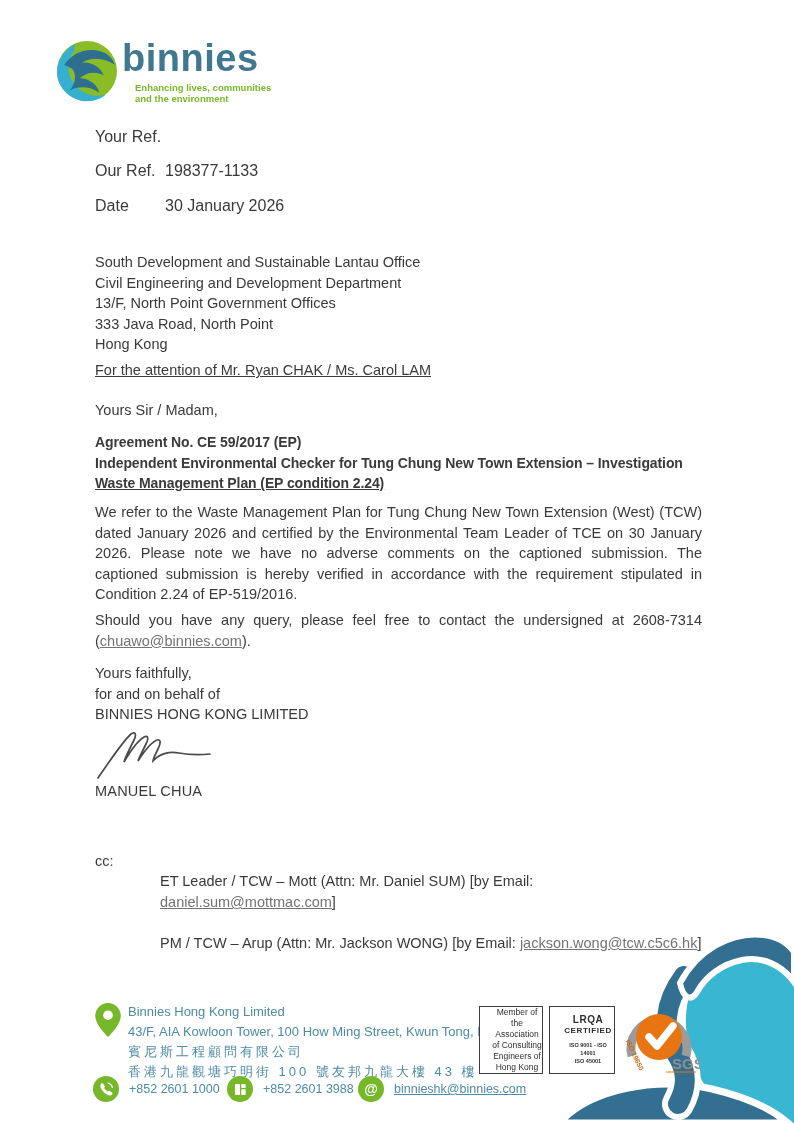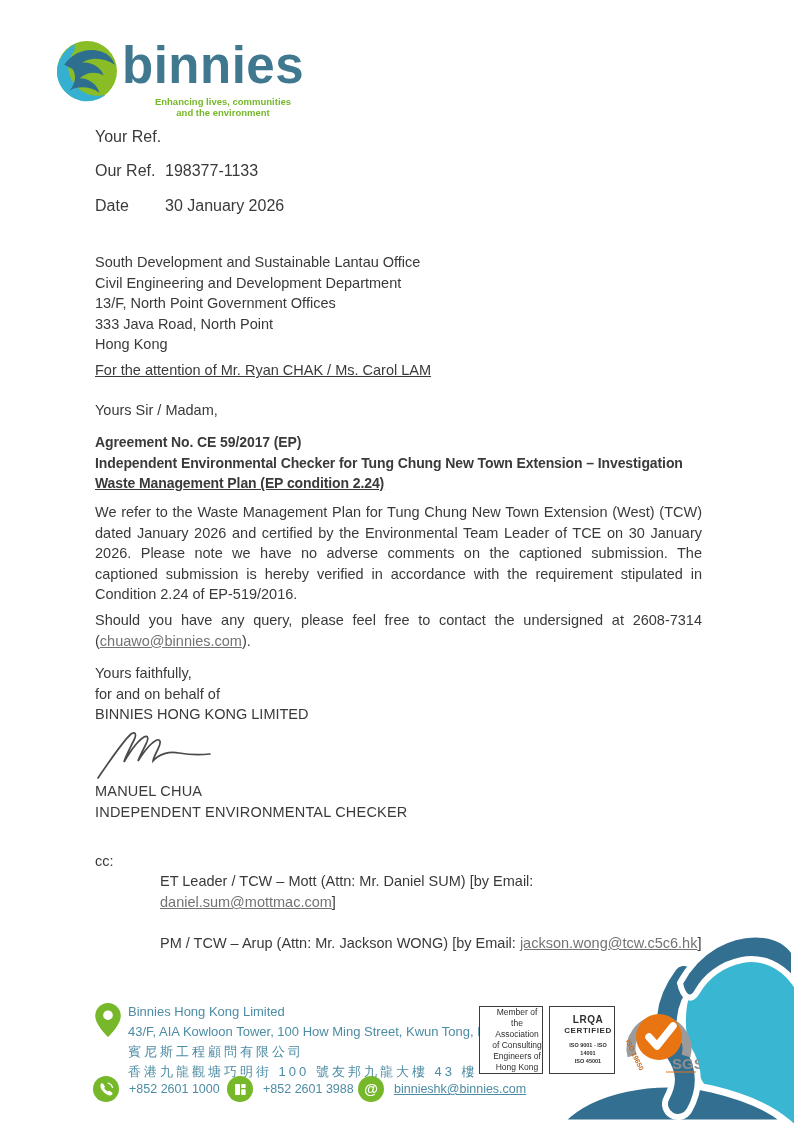--- a/index.html
+++ b/index.html
@@ -4,22 +4,22 @@
 <style>
   * { box-sizing: border-box; margin: 0; padding: 0; }
   html, body { width: 794px; height: 1123px; background: #ffffff; }
   body { font-family: "Liberation Sans", sans-serif; color: #3a3a3a; position: relative; overflow: hidden; }
   .page { position: absolute; inset: 0; background: #fff; }
 
   
   .letterhead { position: absolute; left: 56px; top: 38px; display: flex; align-items: flex-start; }
   .logo-mark { width: 62px; height: 62px; margin-top: 2px; }
   .logo-text { margin-left: 4px; }
-  .wordmark { font-size: 51px; font-weight: 700; color: #40798f; letter-spacing: 0.5px; line-height: 1.1; }
-  .tagline { margin-left: 20px; margin-top: 2px; font-size: 9.5px; font-weight: 700; color: #76b82a; line-height: 1.2; text-align: center; }
+  .wordmark { font-size: 38px; font-weight: 700; color: #40798f; letter-spacing: 0.5px; line-height: 1.1; }
+  .tagline { margin-left: 13px; margin-top: 2px; font-size: 9.5px; font-weight: 700; color: #76b82a; line-height: 1.2; }
 
   
   .content { position: absolute; left: 95px; width: 607px; font-size: 14.5px; line-height: 1.42; }
   .abs { position: absolute; left: 95px; width: 607px; }
   .meta-row { display: flex; }
   .meta-label { width: 70px; }
   .addr-line { line-height: 1.42; }
   .attention { text-decoration: underline; }
   .subject-line { font-weight: 700; white-space: nowrap; font-size: 14px; letter-spacing: -0.1px; line-height: 1.47; }
   .subject-underline { text-decoration: underline; }
@@ -121,21 +121,20 @@
     <div>for and on behalf of</div>
     <div>BINNIES HONG KONG LIMITED</div>
   </div>
 
   <svg class="abs" style="top:728px; left:95px; width:130px; height:52px;" viewBox="0 0 130 52">
     <path d="M3 50 C 16 31 28 13 36 6 C 40 3 42 6 39 12 C 34 22 30 30 29 34 C 36 22 44 12 49 9 C 53 7 54 10 51 16 C 47 24 44 30 43 33 C 50 22 57 14 62 12 C 66 11 66 15 63 21 C 60 27 58 31 58 33 C 64 26 74 23 84 25 C 95 27 106 27 115 26" stroke="#4a4a4a" stroke-width="1.7" fill="none" stroke-linecap="round"></path>
   </svg>
 
   <div class="abs content" style="top:781px;">
     <div class="sig-name">MANUEL CHUA</div>
-    <div class="sig-name">INDEPENDENT ENVIRONMENTAL CHECKER</div>
   </div>
 
   <div class="abs content cc-block" style="top:851px;">
     <span class="cc-label">cc:</span>
     <div class="cc-entries">
       <div class="cc-line"><span>ET Leader / TCW – Mott (Attn: Mr. Daniel SUM) [by Email: </span><a href="#" class="green-link">daniel.sum@mottmac.com</a><span>]</span></div>
       <div class="cc-line"><span>PM / TCW – Arup (Attn: Mr. Jackson WONG) [by Email: </span><a href="#" class="green-link">jackson.wong@tcw.c5c6.hk</a><span>]</span></div>
     </div>
   </div>
 

